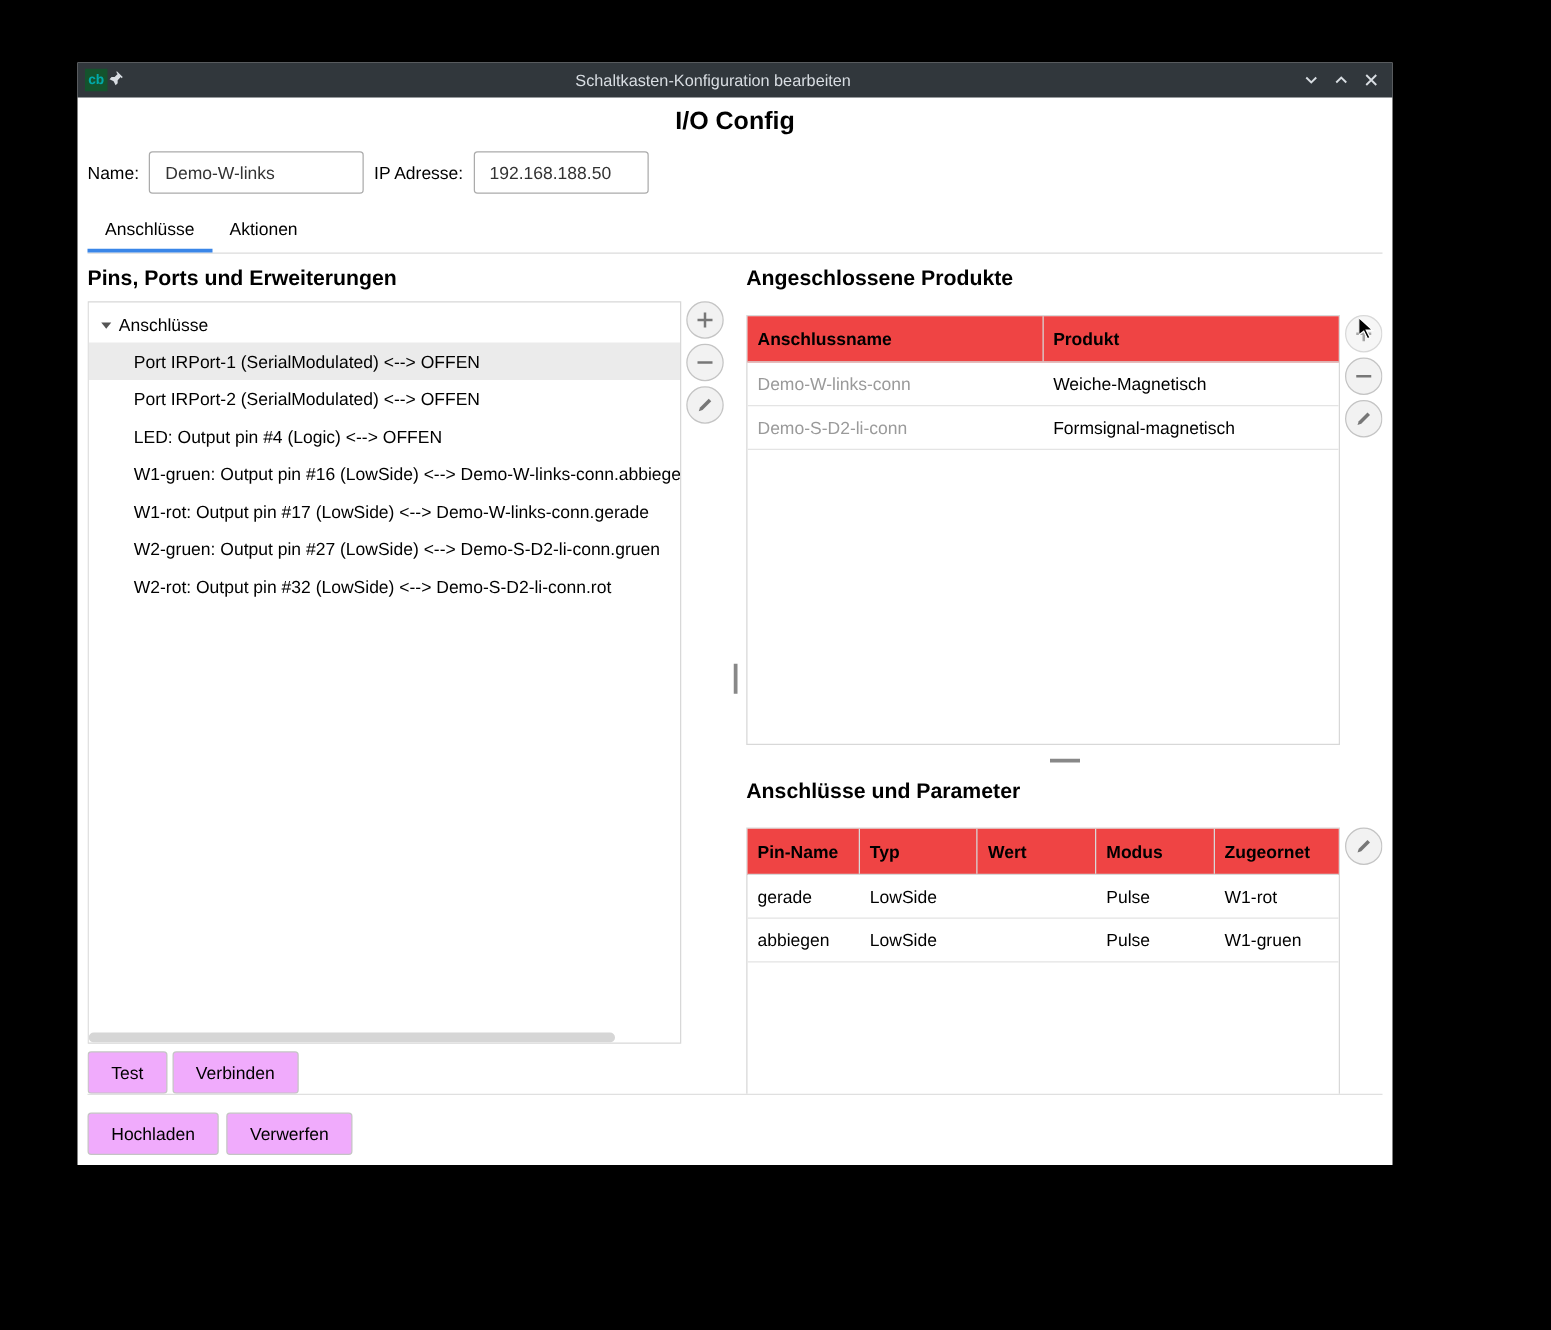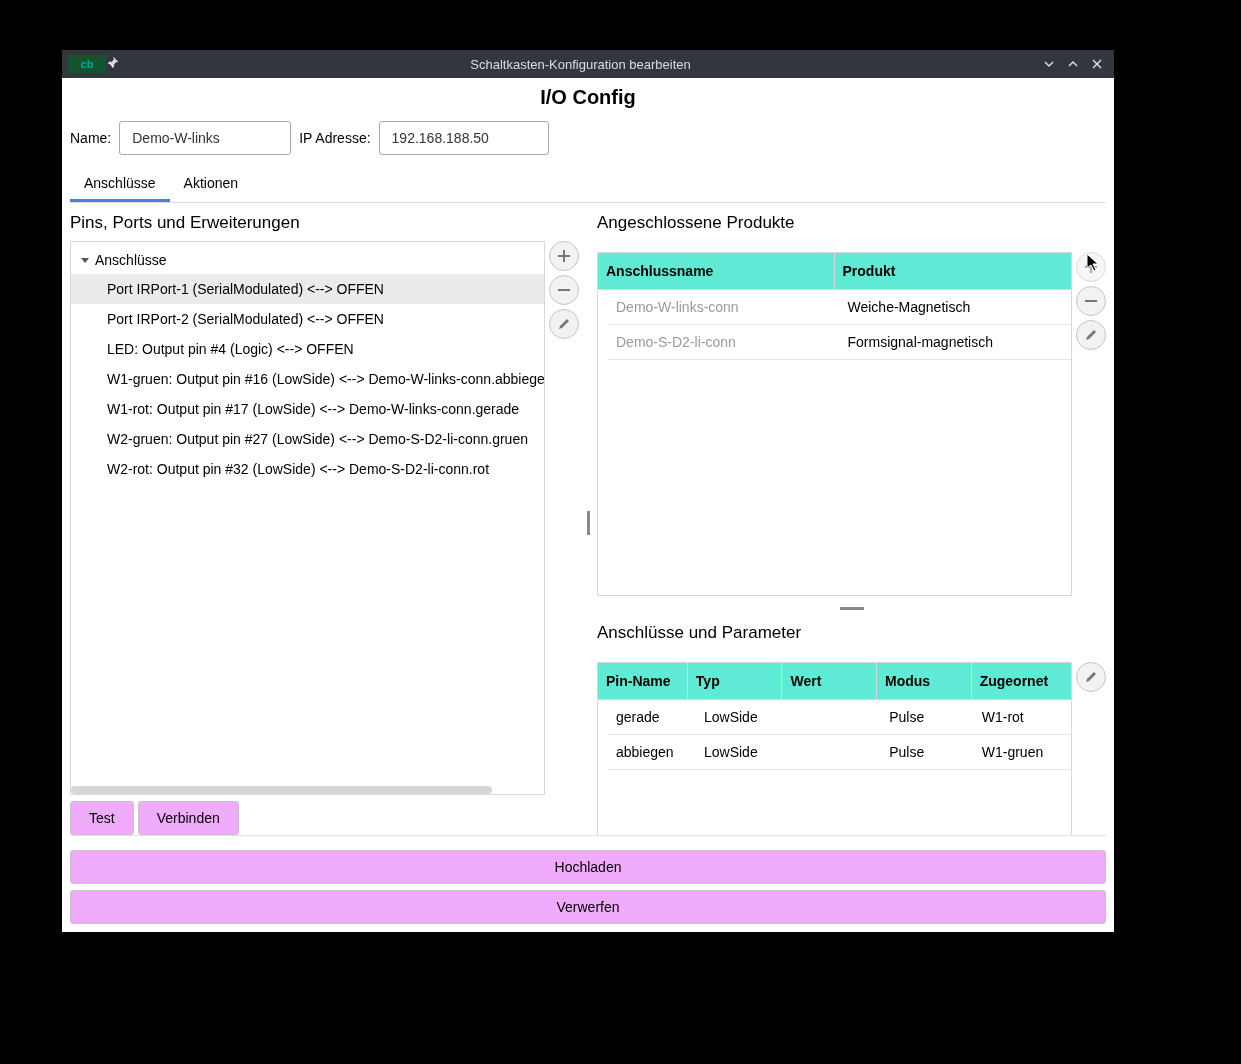--- a/index.html
+++ b/index.html
@@ -24,21 +24,21 @@
     .titlebar {
       background: #31373c;
       height: 28px;
       display: flex;
       align-items: center;
       color: #d8dde2;
       font-size: 13px;
       padding: 0 6px;
     }
     .titlebar-icon {
-      width: 38px;
+      width: 18px;
       height: 18px;
       background: #14532d;
       margin-right: 0;
       display: flex;
       align-items: center;
       justify-content: center;
       font-size: 11px;
       color: #0aa;
       font-weight: bold;
     }
@@ -85,21 +85,21 @@
     }
     .name-row input {
       height: 34px;
       padding: 0 12px;
       border: 1px solid #ababab;
       border-radius: 3px;
       font-size: 14px;
       color: #333;
     }
     .name-row input:first-of-type { width: 172px; }
-    .name-row input:last-of-type { width: 170px; }
+    .name-row input:last-of-type { width: 140px; }
     .tabs {
       display: flex;
       border-bottom: 1px solid #dcdcdc;
     }
     .tab {
       padding: 8px 14px;
       cursor: pointer;
       font-size: 14px;
     }
     .tab.active {
@@ -120,21 +120,21 @@
     }
     .right-panel {
       flex: 1;
       display: flex;
       flex-direction: column;
       min-width: 0;
       gap: 11px;
     }
     .section-title {
       font-size: 17px;
-      font-weight: 400;
+      font-weight: 700;
       padding: 2px 0 8px 0;
     }
     .tree-wrap {
       display: flex;
       gap: 4px;
       flex: 1;
       min-height: 0;
     }
     .tree {
       flex: 1;
@@ -223,31 +223,31 @@
     .table {
       flex: 1;
       border: 1px solid #d8d8d8;
       display: flex;
       flex-direction: column;
     }
     .table.products { height: 344px; }
     .table.params { height: 297px; }
     .thead {
       display: flex;
-      background: #5eead4;
+      background: #ef4444;
       border-bottom: 1px solid #d8d8d8;
     }
     .th {
       padding: 10px 8px;
       font-weight: 700;
       font-size: 14px;
       border-right: 1px solid #d8d8d8;
     }
     .th:last-child { border-right: none; }
-    .tbody { flex: 1; overflow: hidden; margin-left: 10px; }
+    .tbody { flex: 1; overflow: hidden; }
     .tr {
       display: flex;
       border-bottom: 1px solid #e4e4e4;
     }
     .td {
       padding: 9px 8px;
       font-size: 14px;
     }
     .muted { color: #9a9a9a; }
     .products .th:nth-child(1), .products .td:nth-child(1) { flex: 0 0 50%; }
@@ -276,23 +276,22 @@
     }
     .vsplitter span {
       height: 24px;
       width: 3px;
       background: #888;
     }
     .footer {
       border-top: 1px solid #e0e0e0;
       padding: 14px 0 0 0;
       display: flex;
-      justify-content: center;
+      justify-content: flex-start;
       gap: 6px;
-      flex-direction: column;
     }
     .cursor {
       position: absolute;
       left: 1087px;
       top: 254px;
       pointer-events: none;
     }
   </style>
 </head>
 <body>

